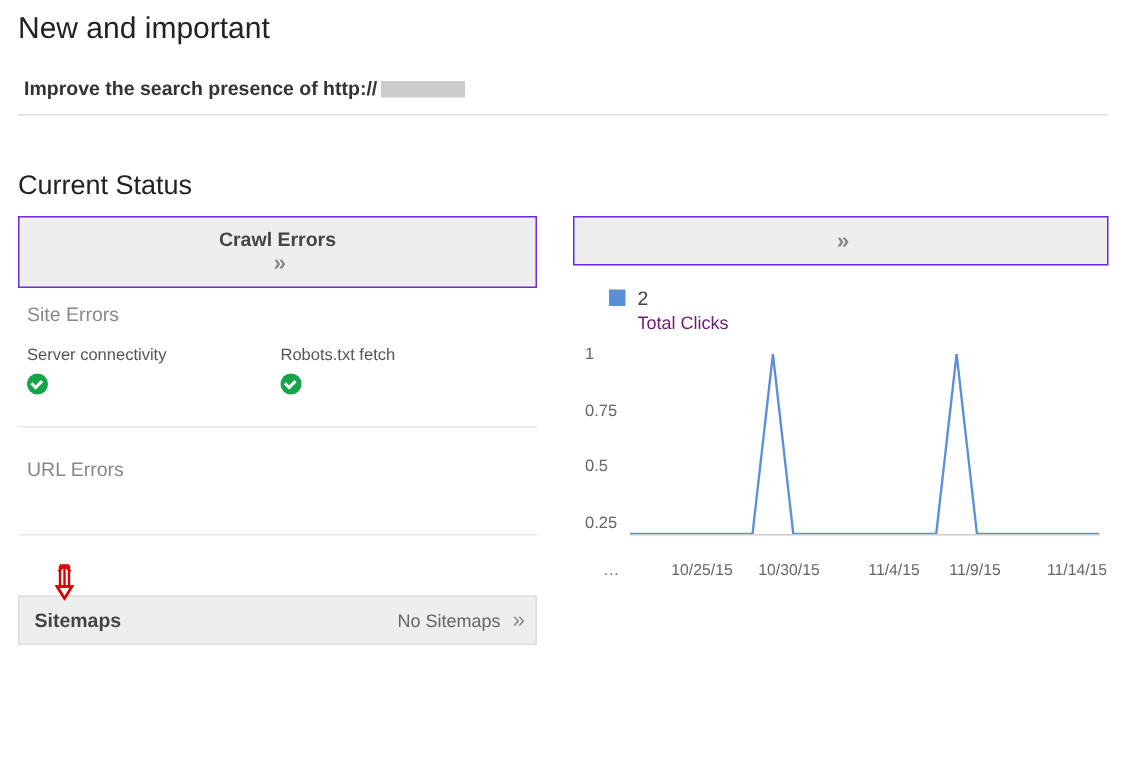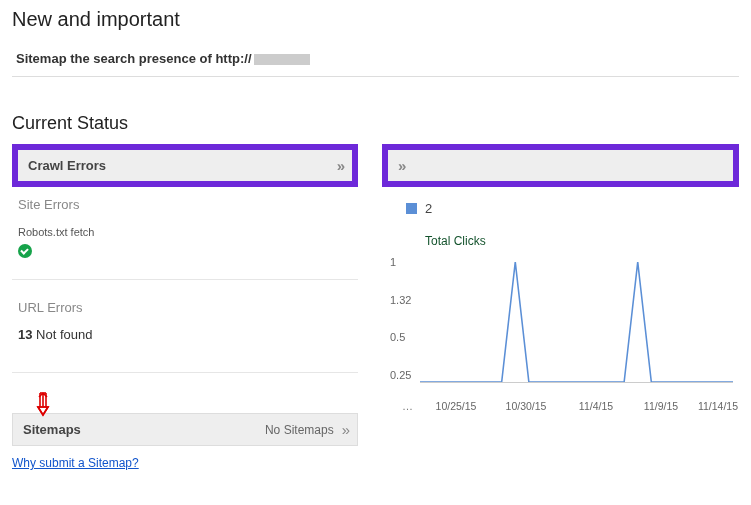--- a/index.html
+++ b/index.html
@@ -41,28 +41,29 @@
   }
   .columns {
     display: flex;
     gap: 24px;
   }
   .col-left { width: 346px; }
   .col-right { flex: 1; }
 
   .panel-header {
     background: #eeeeee;
-    border: 6px solid #6d28d9;
+    border: 1px solid #6d28d9;
     padding: 7px 10px;
     display: flex;
     align-items: center;
     justify-content: space-between;
     font-size: 13px;
     font-weight: bold;
     color: #444;
+    flex-direction: column;
   }
   .chevrons {
     color: #888;
     font-size: 15px;
     letter-spacing: -3px;
   }
   .subheader {
     color: #888;
     font-size: 13px;
     padding: 10px 6px 6px 6px;
@@ -135,21 +136,21 @@
     align-items: flex-start;
     gap: 8px;
     padding: 14px 4px 4px 24px;
   }
   .legend .swatch {
     width: 11px; height: 11px;
     background: #5b8fd6;
     margin-top: 2px;
   }
   .legend .legend-text .num { font-size: 13px; color:#444; }
-  .legend .legend-text .lbl { font-size: 12px; color:#14532d; margin-top:18px;}
+  .legend .legend-text .lbl { font-size: 12px; color:#701a75; margin-top:2px;}
 
   .chart-wrap {
     position: relative;
     margin: 10px 0 0 4px;
     height: 150px;
   }
   .chart-ylabel {
     position: absolute;
     left: 4px;
     font-size: 11px;
@@ -175,50 +176,50 @@
     left: 16px; bottom: 0;
     font-size: 11px; color:#777;
   }
 </style>
 </head>
 <body>
 
 <h1 class="section-title">New and important</h1>
 
 <div class="sub-banner">
-  <span class="prefix">Sitemap the search presence of http://</span><span class="url-mask"></span>
+  <span class="prefix">Improve the search presence of http://</span><span class="url-mask"></span>
 </div>
 
 <h2 class="status-title">Current Status</h2>
 
 <div class="columns">
 
   <div class="col-left">
     <div class="panel-header">
       <span>Crawl Errors</span>
       <span class="chevrons">»</span>
     </div>
 
     <div class="subheader">Site Errors</div>
 
     <div class="site-errors-row">
       <div class="site-err-cell">
+        <div class="lbl">Server connectivity</div>
+        <span class="check-icon"></span>
+      </div>
+      <div class="site-err-cell">
         <div class="lbl">Robots.txt fetch</div>
         <span class="check-icon"></span>
       </div>
     </div>
 
     <div class="hr"></div>
 
     <div class="url-errors">
       <div class="subheader" style="padding-left:0">URL Errors</div>
-      <div class="err-count-row">
-        <b>13</b>
-        <span>Not found</span>
-      </div>
     </div>
 
     <div class="hr" style="margin-top:22px"></div>
 
     
     <div class="arrow-annotation">
       <svg width="18" height="26" viewBox="0 0 18 26">
         <path d="M9 2 L9 16 M9 2 L5 6 M9 2 L13 6 M4 16 L9 24 L14 16 Z" fill="none" stroke="#d00" stroke-width="1.6"></path>
         <path d="M4 16 L9 24 L14 16 Z" fill="none" stroke="#d00" stroke-width="1.6"></path>
         <line x1="6" y1="2" x2="6" y2="16" stroke="#d00" stroke-width="1.6"></line>
@@ -228,49 +229,48 @@
     </div>
 
     <div class="sitemap-header">
       <span class="title">Sitemaps</span>
       <span class="right">
         <span>No Sitemaps</span>
         <span class="chevrons">»</span>
       </span>
     </div>
 
-    <a href="#" class="why-link">Why submit a Sitemap?</a>
   </div>
 
   <div class="col-right">
     <div class="panel-header">
       <span class="chevrons">»</span>
     </div>
 
     <div class="legend">
       <div class="swatch"></div>
       <div class="legend-text">
         <div class="num">2</div>
         <div class="lbl">Total Clicks</div>
       </div>
     </div>
 
     <div class="chart-wrap">
       <div class="chart-ylabel" style="top:0%">1</div>
-      <div class="chart-ylabel" style="top:25%">1.32</div>
+      <div class="chart-ylabel" style="top:25%">0.75</div>
       <div class="chart-ylabel" style="top:50%">0.5</div>
       <div class="chart-ylabel" style="top:75%">0.25</div>
 
       <div class="chart-area">
         <svg id="chart-svg" width="100%" height="100%" preserveAspectRatio="none" viewBox="0 0 320 120">
             <path d="M0.0 120.0 L13.9 120.0 L27.8 120.0 L41.7 120.0 L55.7 120.0 L69.6 120.0 L83.5 120.0 L97.4 0.0 L111.3 120.0 L125.2 120.0 L139.1 120.0 L153.0 120.0 L167.0 120.0 L180.9 120.0 L194.8 120.0 L208.7 120.0 L222.6 0.0 L236.5 120.0 L250.4 120.0 L264.3 120.0 L278.3 120.0 L292.2 120.0 L306.1 120.0 L320.0 120.0 " fill="none" stroke="#5b8fd6" stroke-width="1.6"></path>
           </svg>
       </div>
 
       <div class="chart-dots">…</div>
-      <div class="chart-xlabel" style="left:70px">10/25/15</div>
+      <div class="chart-xlabel" style="left:82px">10/25/15</div>
       <div class="chart-xlabel" style="left:140px">10/30/15</div>
       <div class="chart-xlabel" style="left:210px">11/4/15</div>
-      <div class="chart-xlabel" style="left:275px">11/9/15</div>
+      <div class="chart-xlabel" style="left:264px">11/9/15</div>
       <div class="chart-xlabel" style="left:332px">11/14/15</div>
     </div>
   </div>
 </div>
 
 </body></html>

